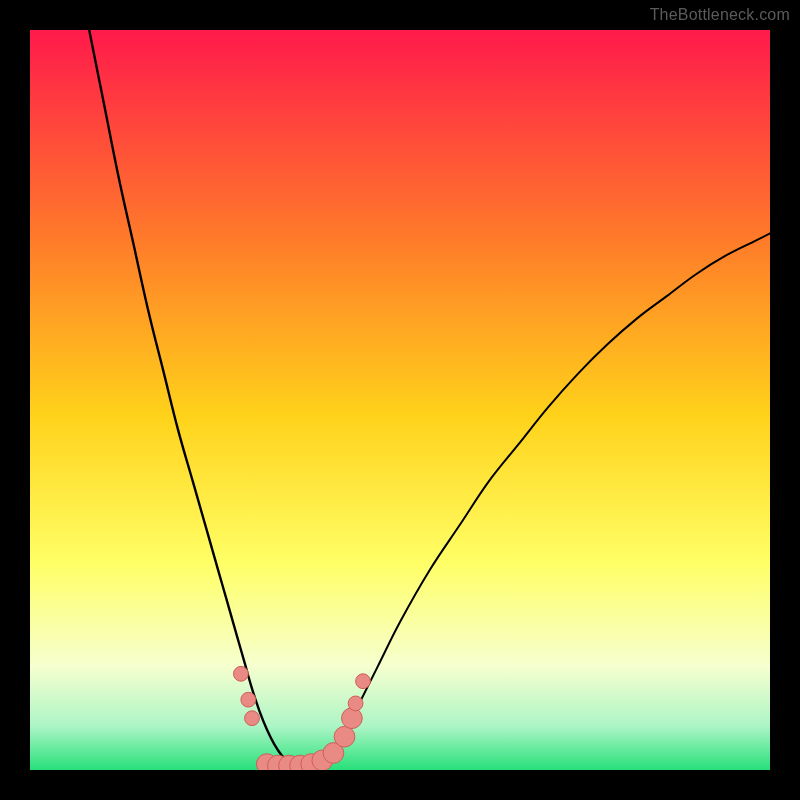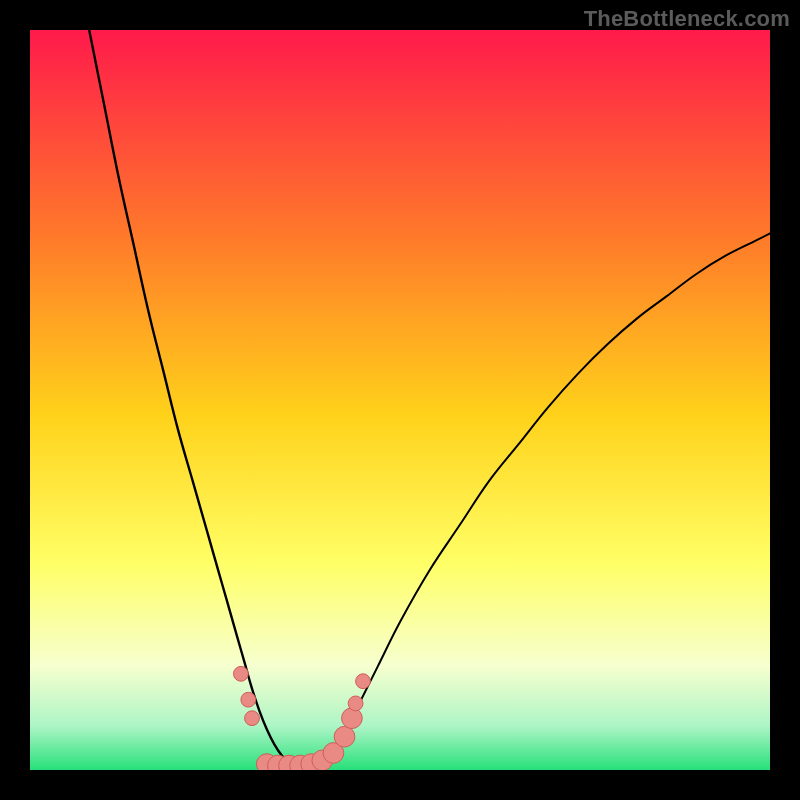--- a/index.html
+++ b/index.html
@@ -27,22 +27,22 @@
   }
   .plot svg {
     position: absolute;
     left: 0;
     top: 0;
   }
   .watermark {
     position: absolute;
     top: 6px;
     right: 10px;
-    font-size: 22px;
-    font-weight: 700;
+    font-size: 16px;
+    font-weight: 400;
     color: #5b5b5b;
     letter-spacing: 0.2px;
     user-select: none;
   }
 </style>
 </head>
 <body>
 
 <div class="stage">
 

